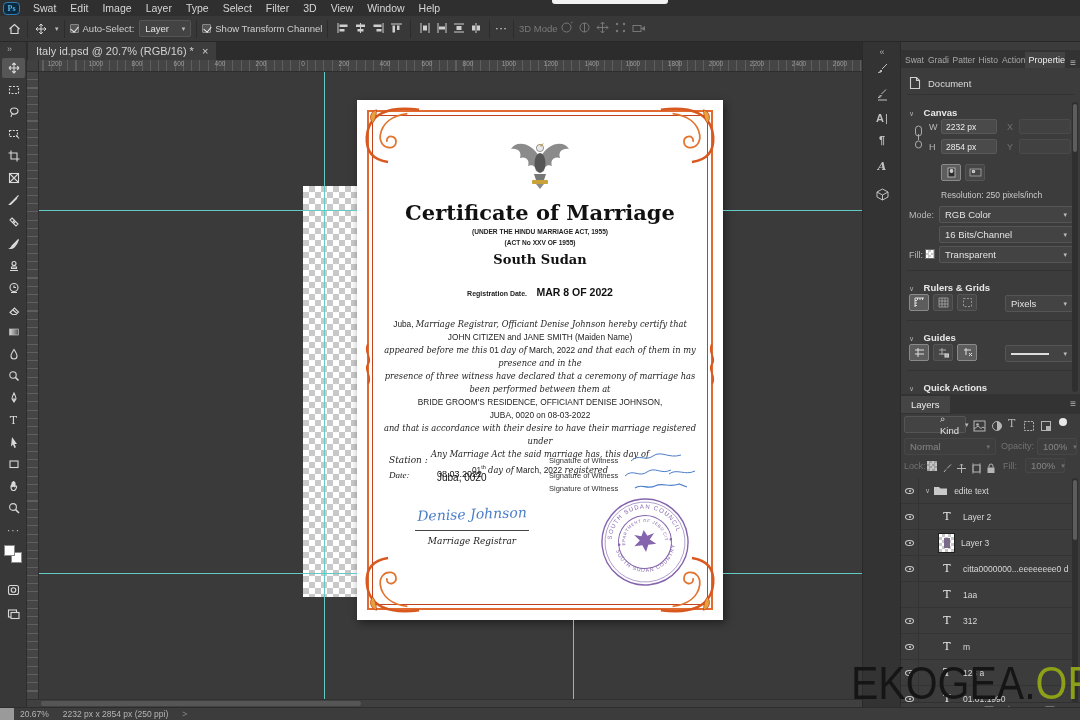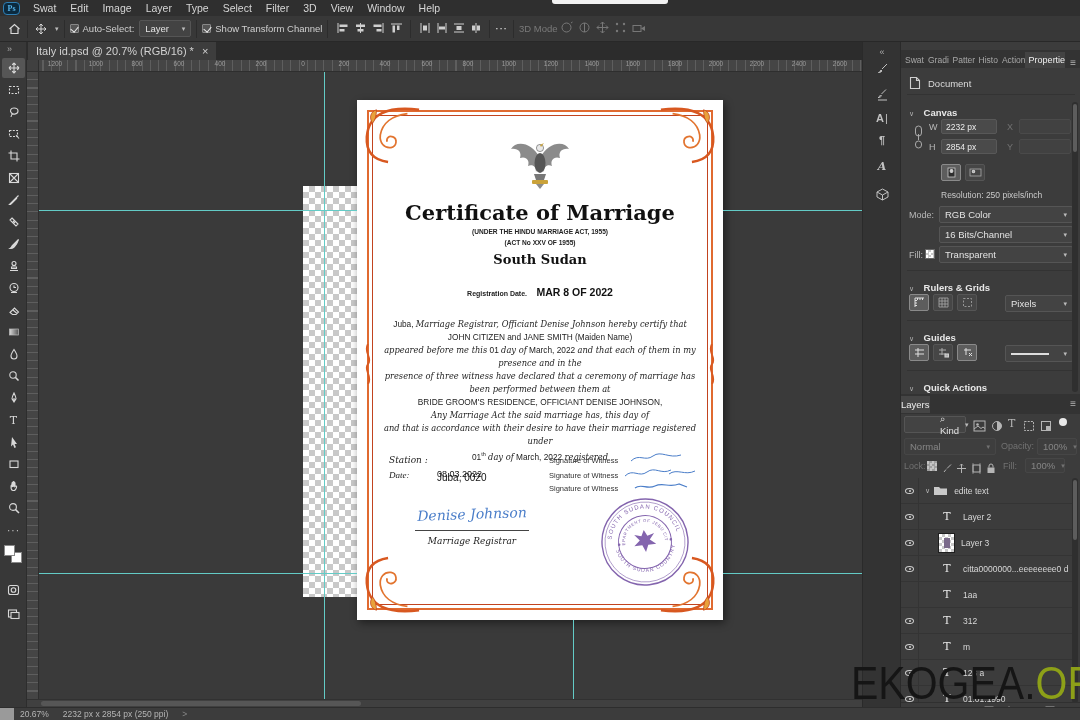--- a/index.html
+++ b/index.html
@@ -430,22 +430,23 @@
     <span style="font-size:7px; font-weight:bold; color:#222;">Registration Date.</span>
     <span style="font-size:10.5px; font-weight:bold; color:#111; margin-left:5px;">MAR 8 OF 2022</span>
   </div>
 
   <div class="cert-body">
     <div><span class="plain">Juba,</span> <span class="script">Marriage Registrar,  Officiant Denise Johnson  hereby certify that</span></div>
     <div class="plain">JOHN CITIZEN and JANE SMITH  (Maiden Name)</div>
     <div><span class="script">appeared before me this</span> <span class="plain">01</span> <span class="script">day of</span> <span class="plain">March, 2022</span> <span class="script">and that each of them in my presence and in the</span></div>
     <div class="script">presence of three witness have declared that a ceremony of marriage has been performed between them at</div>
     <div class="plain">BRIDE GROOM'S RESIDENCE, OFFICIANT DENISE JOHNSON,</div>
+    <div class="plain">JUBA, 0020 on 08-03-2022</div>
+    <div class="script">and that is accordance with their desire to have their marriage registered under</div>
     <div class="script">Any Marriage Act the said marriage has, this day of</div>
-    <div class="script">and that is accordance with their desire to have their marriage registered under</div>
     <div><span class="plain">01</span><sup class="plain" style="font-size:5.5px;">th</sup> <span class="script">day of</span> <span class="plain">March, 2022</span> <span class="script">registered</span></div>
   </div>
 
   <div class="abs script" style="left:32px; top:355px; font-size:9px; color:#222;">Station :</div>
   <div class="abs plain" style="left:80px; top:372px; font-size:10px; color:#111;">Juba,  0020</div>
   <div class="abs script" style="left:32px; top:370px; font-size:9px; color:#222;font-family:Liberation Serif, serif;">Date:</div>
   <div class="abs plain" style="left:80px; top:369px; font-size:9px; color:#111;">08.03.2022</div>
 
   <div class="abs" style="left:192px; top:356px; font-size:7.5px; color:#333;">Signature of Witness</div>
   <div class="abs" style="left:192px; top:371px; font-size:7.5px; color:#333;">Signature of Witness</div>
@@ -640,21 +641,21 @@
   <div class="sect-line" style="top:328px;"></div>
   <div class="abs" style="left:8px; top:335px;">
     <span class="chev">∨</span>
     <span class="phdr">Quick Actions</span>
   </div>
   <div class="scrollbar" style="right:2px; top:60px; height:290px;">
       <div class="thumb" style="top:2px; height:48px;"></div>
     </div>
 
   <div class="abs" style="left:0; top:352px; width:180px; height:20px; background:#333;">
-    <span style="position:absolute; left:0; top:2px; background:#454545; padding:3px 0; font-size:9.5px; color:#ececec;">Layers</span>
+    <span style="position:absolute; left:0; top:2px; background:#454545; padding:3px 10px; font-size:9.5px; color:#ececec;">Layers</span>
     <span style="position:absolute; right:5px; top:4px; color:#b5b5b5; font-size:10px;">≡</span>
   </div>
   <div class="abs" style="left:0; top:372px; width:180px; height:20px;">
     <div class="dd" style="position:absolute; left:3px; top:2px; width:62px;padding-left:35px;">
       <span><span>⌕</span> <span>Kind</span></span>
         <span class="caret">▾</span>
     </div>
     <span class="abs" style="left:72px; top:4px;"><svg width="13" height="12" viewBox="0 0 13 12">
           <rect x="1" y="1" width="11" height="10" stroke="#b5b5b5" fill="none"></rect>
           <circle cx="4.5" cy="4.5" r="1.3" fill="#b5b5b5"></circle>

